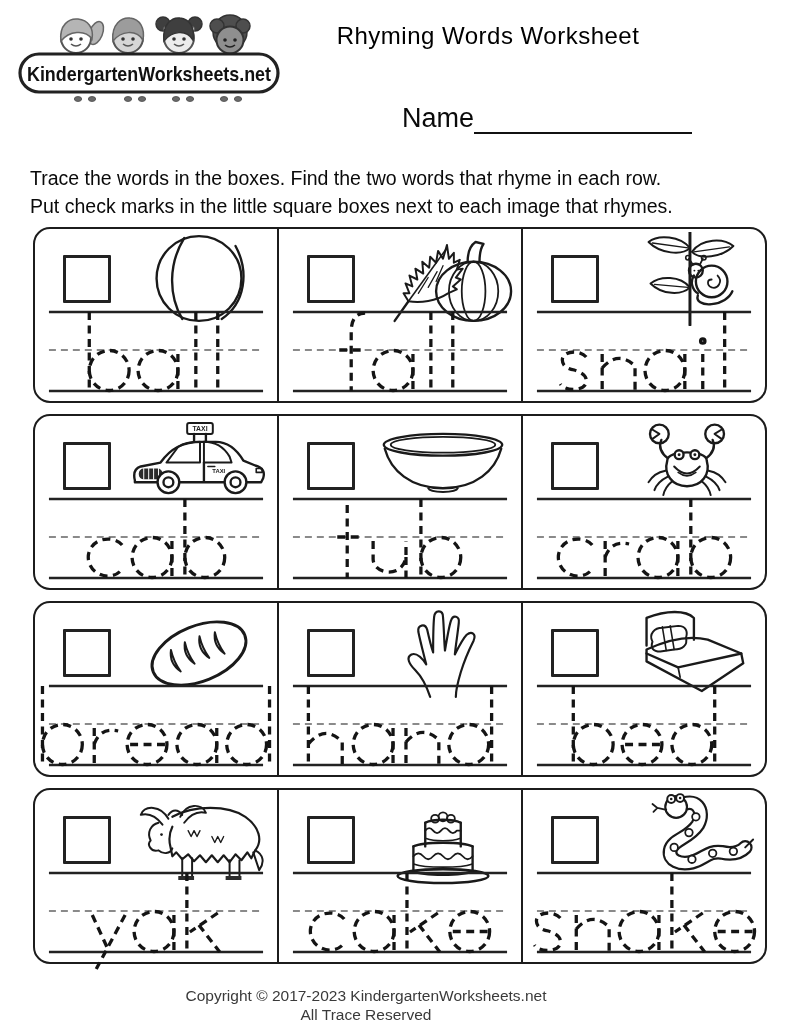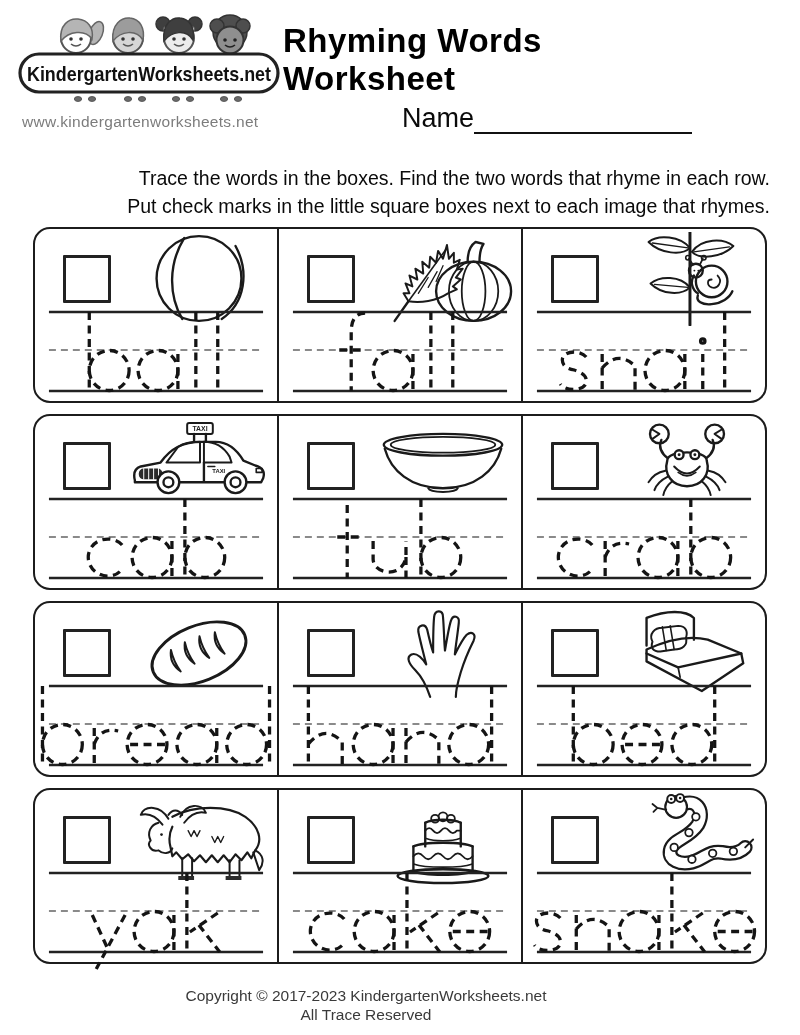--- a/index.html
+++ b/index.html
@@ -1,23 +1,23 @@
 <!DOCTYPE html>
 <html><head>
 <meta charset="utf-8">
 <style>
   html,body{margin:0;padding:0;background:#fff}
   body{width:800px;height:1035px;position:relative;font-family:"Liberation Sans",sans-serif;color:#111;overflow:hidden}
   .page{position:absolute;inset:0;background:#fff}
   .logo{position:absolute;left:16px;top:6px}
   .logo-url{position:absolute;left:22px;top:113px;font-size:15.5px;color:#7c7c7c;letter-spacing:.3px}
-  .title{position:absolute;left:283px;top:22px;width:410px;font-size:33px;font-weight:700;color:#000;letter-spacing:.5px}
+  .title{position:absolute;left:283px;top:22px;width:410px;text-align:center;font-size:24px;font-weight:400;color:#000;letter-spacing:.5px}
   .name-row{position:absolute;left:402px;top:103px;font-size:27px;color:#0a0a0a}
   .name-line{display:inline-block;width:218px;height:26px;border-bottom:2.5px solid #111;vertical-align:bottom}
-  .instructions{position:absolute;left:30px;top:165px;width:740px;text-align:right;font-size:19.5px;line-height:27.5px;color:#0a0a0a}
+  .instructions{position:absolute;left:30px;top:165px;width:740px;text-align:left;font-size:19.5px;line-height:27.5px;color:#0a0a0a}
   .grid{position:absolute;left:33px;top:227px;width:734px}
   .row{box-sizing:border-box;width:734px;height:176px;border:2.4px solid #1c1c1c;border-radius:17px;margin-bottom:11px;display:flex;background:#fff}
   .cell{position:relative;flex:1;box-sizing:border-box}
   .cell + .cell{border-left:2.2px solid #1c1c1c}
   .checkbox{position:absolute;left:28px;top:26px;width:42px;height:42px;border:3px solid #222;background:#fff;border-radius:1px}
   .pic{position:absolute;left:90px;top:3px;width:148px;height:94px;stroke:#1a1a1a;fill:none;stroke-width:2.4;stroke-linecap:round;stroke-linejoin:round}
   .trace{position:absolute;left:0;top:79px;width:100%;height:96px;overflow:visible}
   .gl{stroke:#222;stroke-width:2.4}
   .gm{stroke:#8a8a8a;stroke-width:1.8;stroke-dasharray:7 5}
   .footer{position:absolute;left:0;top:986px;width:732px;text-align:center;font-size:15.5px;line-height:19px;color:#3a3a3a}
@@ -77,21 +77,20 @@
       <ellipse cx="62" cy="93" rx="3.6" ry="2.4"></ellipse>
         <ellipse cx="76" cy="93" rx="3.6" ry="2.4"></ellipse>
       <ellipse cx="112" cy="93" rx="3.6" ry="2.4"></ellipse>
         <ellipse cx="126" cy="93" rx="3.6" ry="2.4"></ellipse>
       <ellipse cx="160" cy="93" rx="3.6" ry="2.4"></ellipse>
         <ellipse cx="174" cy="93" rx="3.6" ry="2.4"></ellipse>
       <ellipse cx="208" cy="93" rx="3.6" ry="2.4"></ellipse>
         <ellipse cx="222" cy="93" rx="3.6" ry="2.4"></ellipse>
     </g>
   </svg>
-  <div class="logo-url">www.kindergartenworksheets.net</div>
 
   <div class="title">Rhyming Words Worksheet</div>
   <div class="name-row">
     <span>Name</span><span class="name-line"></span>
   </div>
 
   <div class="instructions">
     <div>Trace the words in the boxes. Find the two words that rhyme in each row.</div>
     <div>Put check marks in the little square boxes next to each image that rhymes.</div>
   </div>

